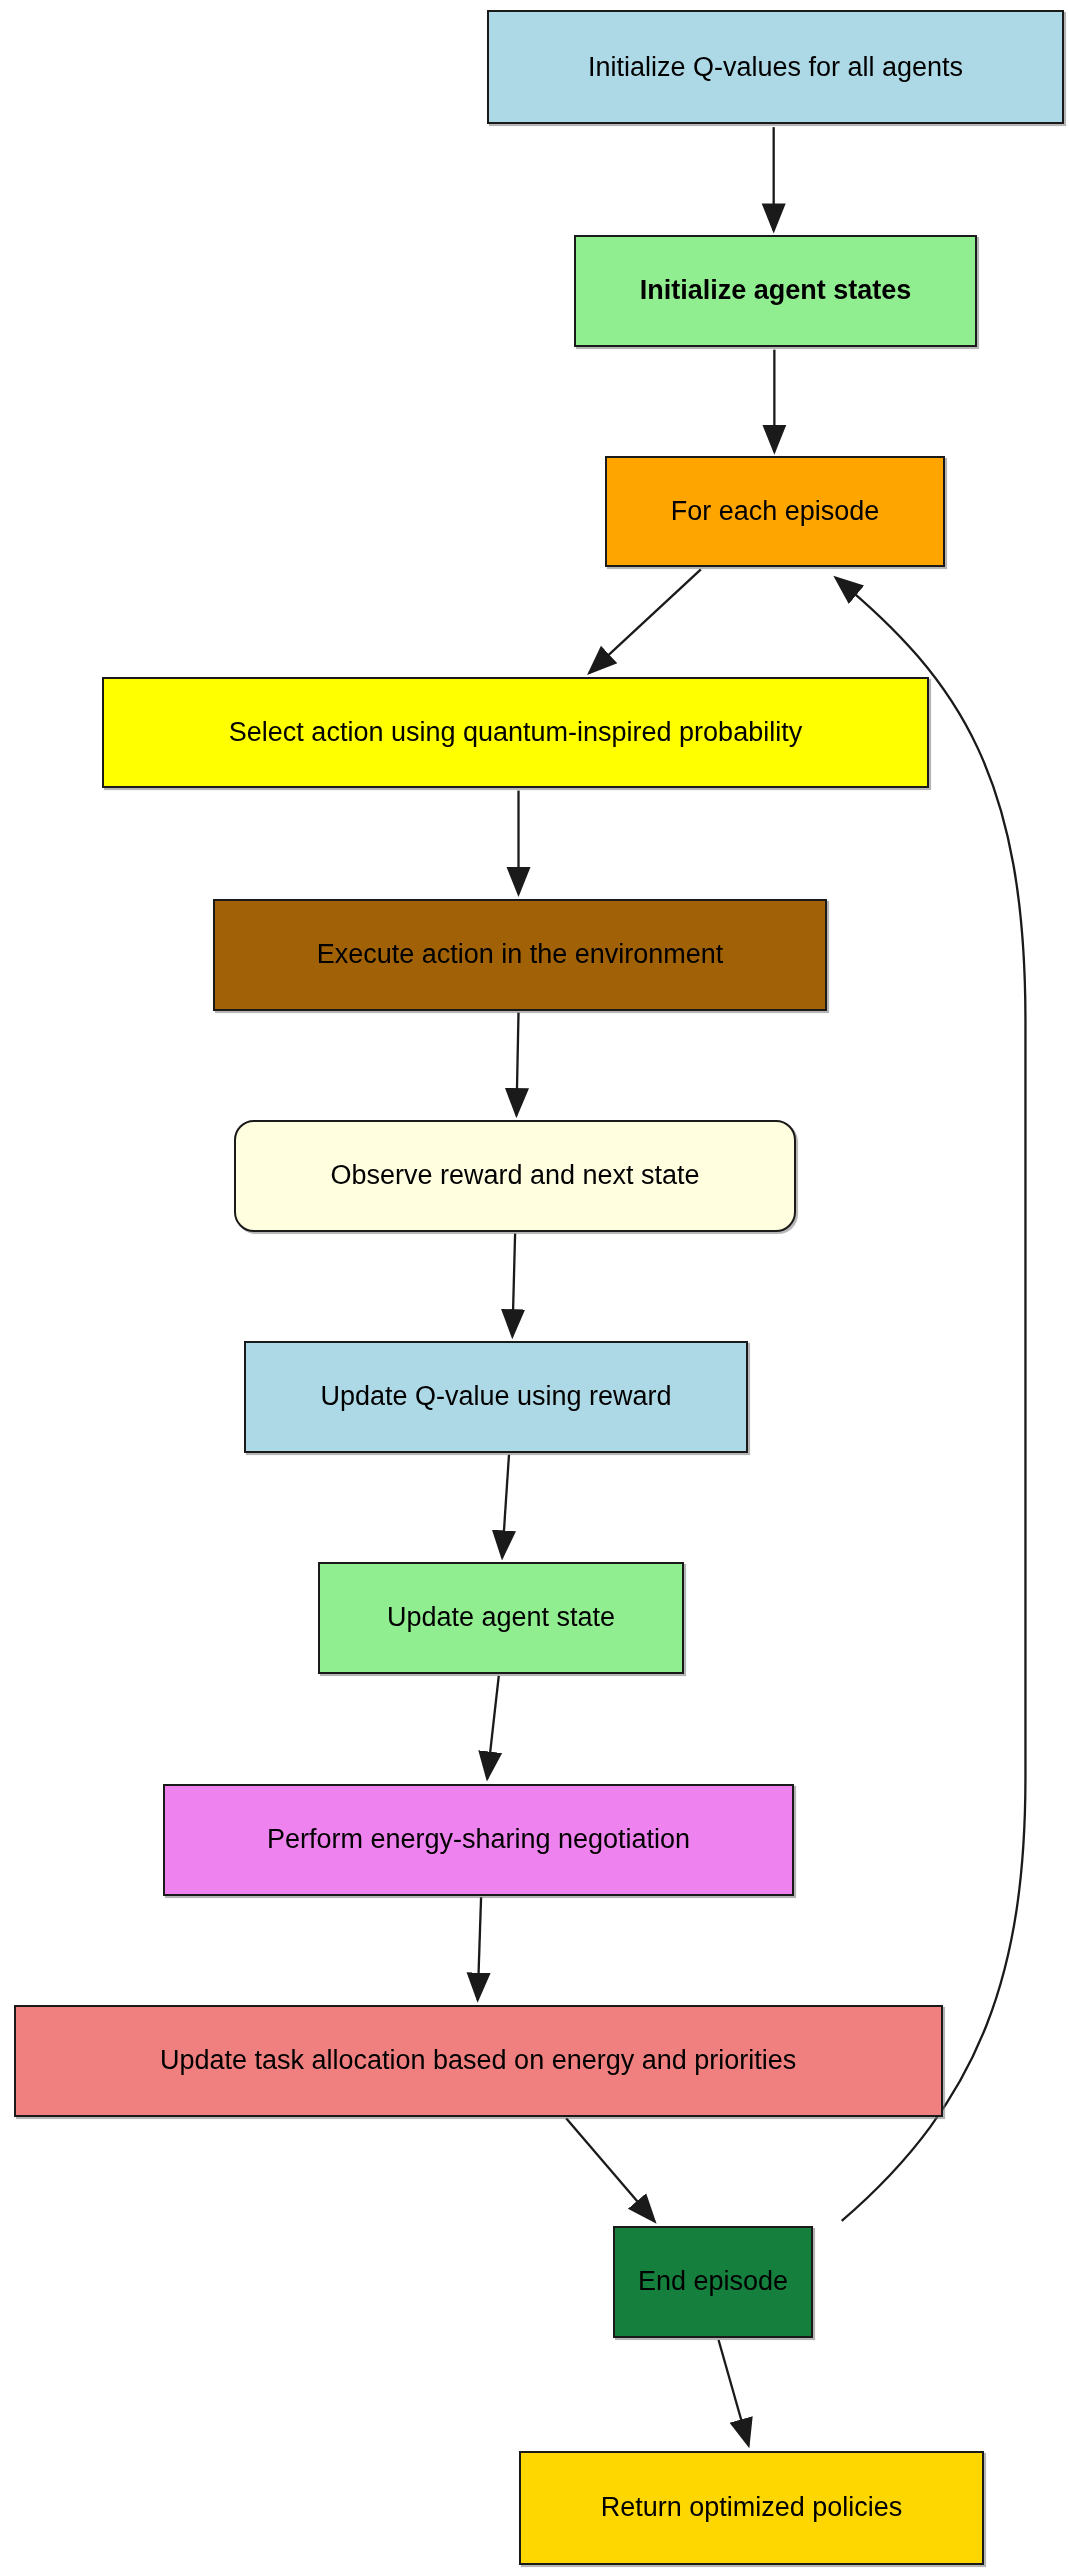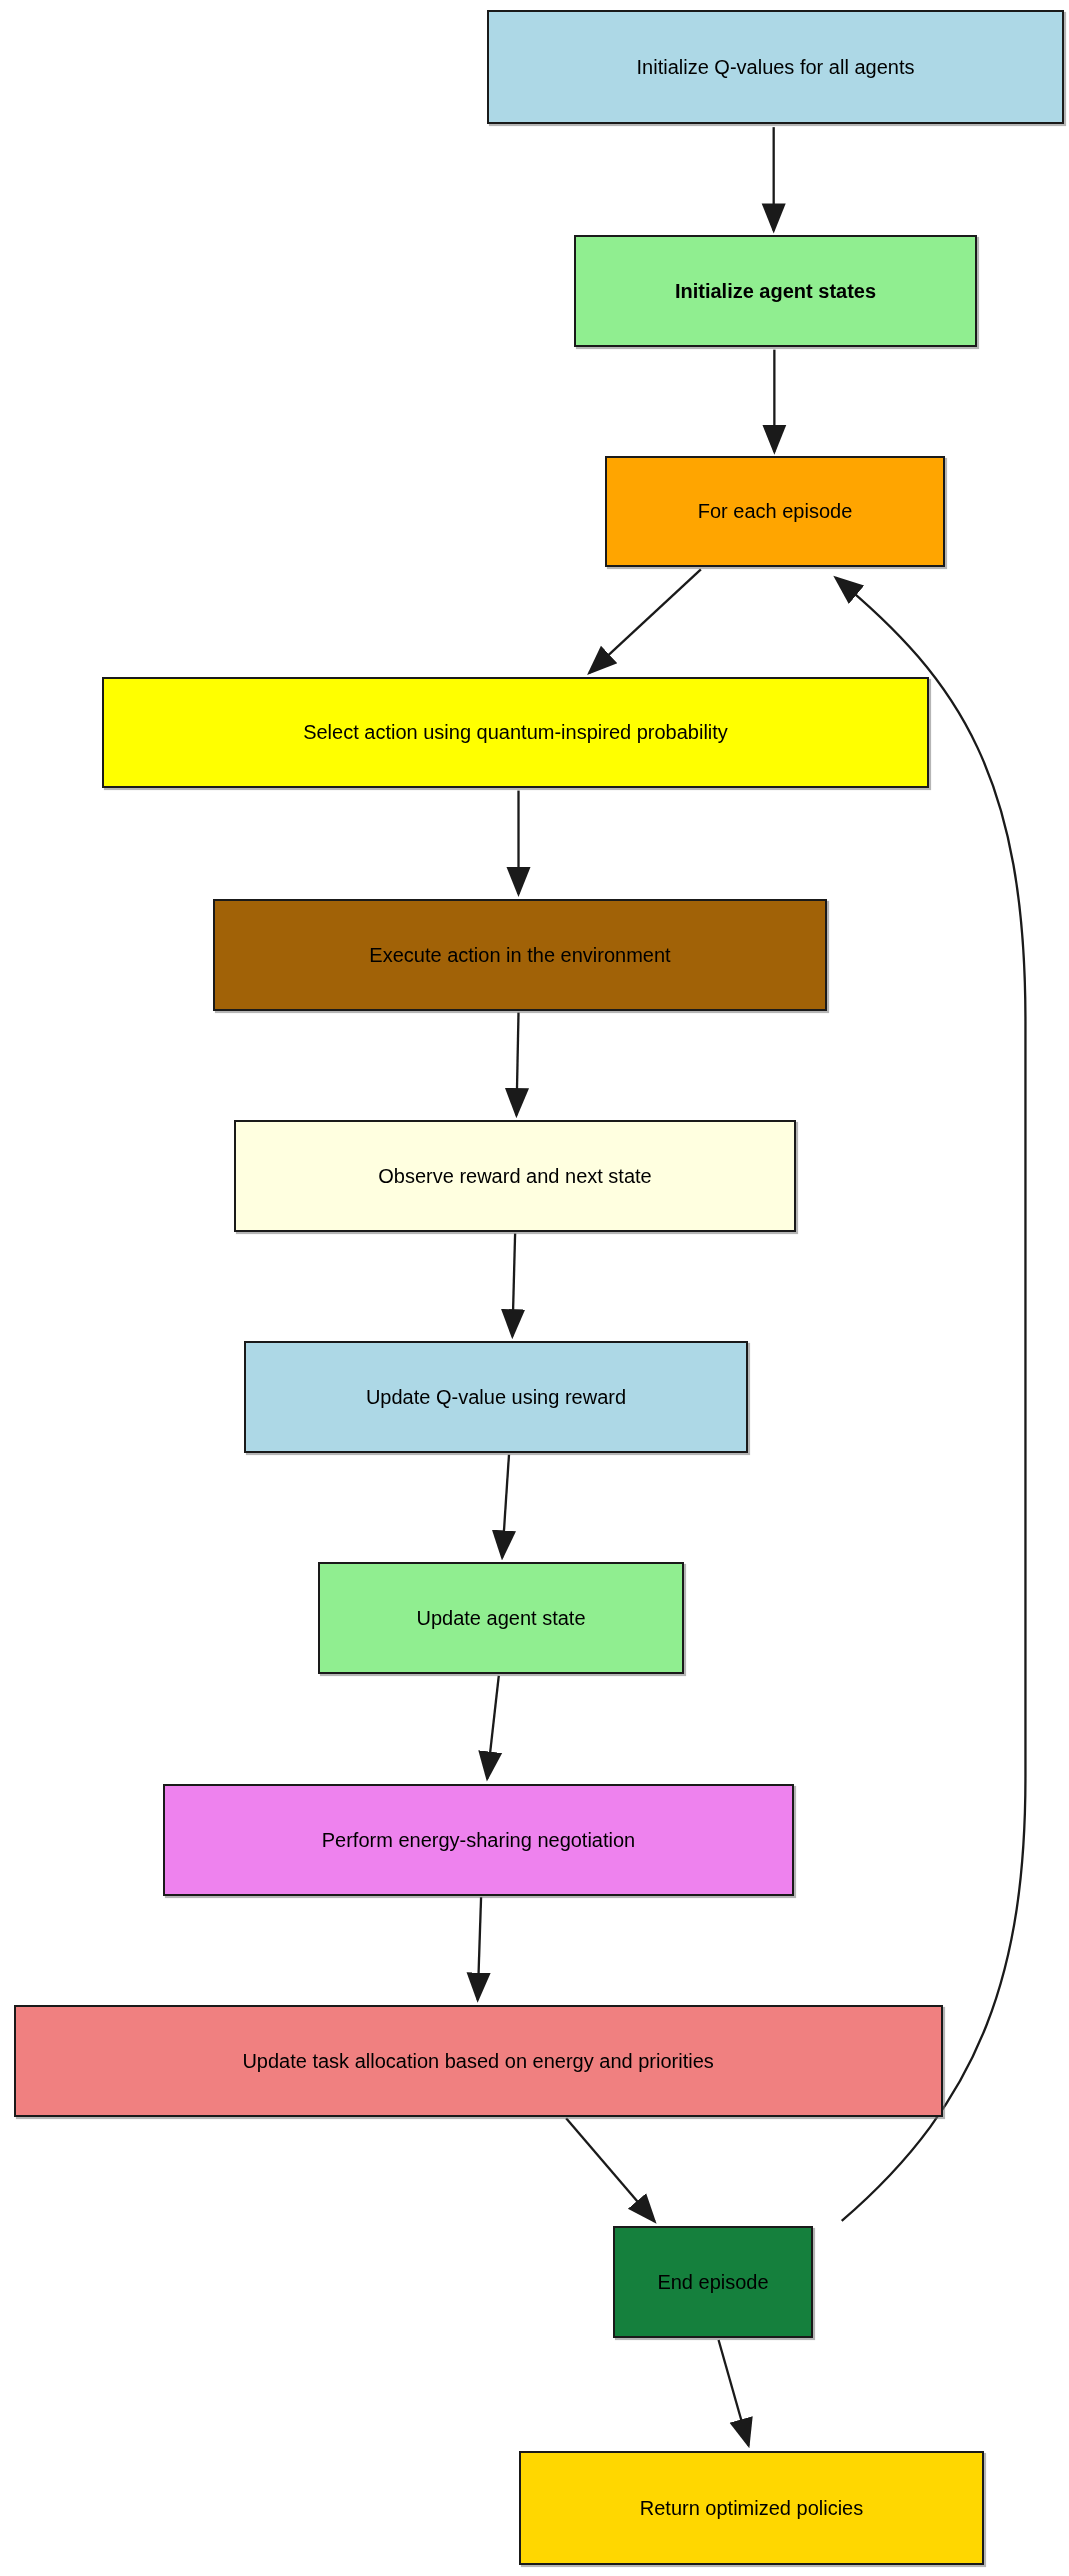--- a/index.html
+++ b/index.html
@@ -23,21 +23,21 @@
   }
   .node {
     position: absolute;
     display: flex;
     align-items: center;
     justify-content: center;
     text-align: center;
     border: 2px solid #1a1a1a;
     box-shadow: 2px 2px 0.7px rgba(120,120,120,0.55);
     box-sizing: border-box;
-    font-size: 20px;
+    font-size: 27px;
     line-height: 1.15;
     color: #000000;
     padding: 2.7px 6.8px;
     white-space: nowrap;
   }
   .edge {
     stroke: #1a1a1a;
     stroke-width: 3.4;
     fill: none;
   }
@@ -76,21 +76,21 @@
       </div>
       <div class="node" style="left: 605px; top: 456px; width: 340px; height: 111px; background: rgb(255, 165, 0); border-color: rgb(26, 26, 26);">
         <span>For each episode</span>
       </div>
       <div class="node" style="left: 102px; top: 677px; width: 827px; height: 111px; background: rgb(255, 255, 0); border-color: rgb(26, 26, 26);">
         <span>Select action using quantum-inspired probability</span>
       </div>
       <div class="node" style="left: 213px; top: 899px; width: 614px; height: 112px; background: #a16207; border-color: rgb(26, 26, 26);">
         <span>Execute action in the environment</span>
       </div>
-      <div class="node" style="left: 234px; top: 1120px; width: 562px; height: 112px; background: rgb(255, 255, 224); border-color: rgb(26, 26, 26);">
+      <div class="node" style="left: 234px; top: 1120px; width: 562px; height: 112px; background: rgb(255, 255, 224); border-color: rgb(26, 26, 26); border-radius: 20px;">
         <span>Observe reward and next state</span>
       </div>
       <div class="node" style="left: 244px; top: 1341px; width: 504px; height: 112px; background: rgb(173, 216, 230); border-color: rgb(26, 26, 26);">
         <span>Update Q-value using reward</span>
       </div>
       <div class="node" style="left: 318px; top: 1562px; width: 366px; height: 112px; background: rgb(144, 238, 144); border-color: rgb(26, 26, 26);">
         <span>Update agent state</span>
       </div>
       <div class="node" style="left: 163px; top: 1784px; width: 631px; height: 112px; background: rgb(238, 130, 238); border-color: rgb(26, 26, 26);">
         <span>Perform energy-sharing negotiation</span>

